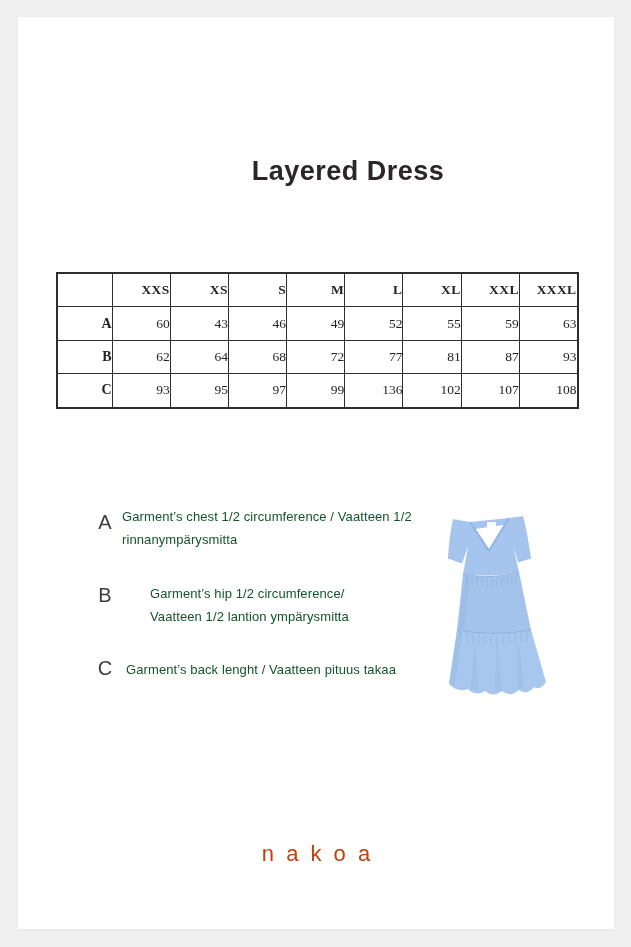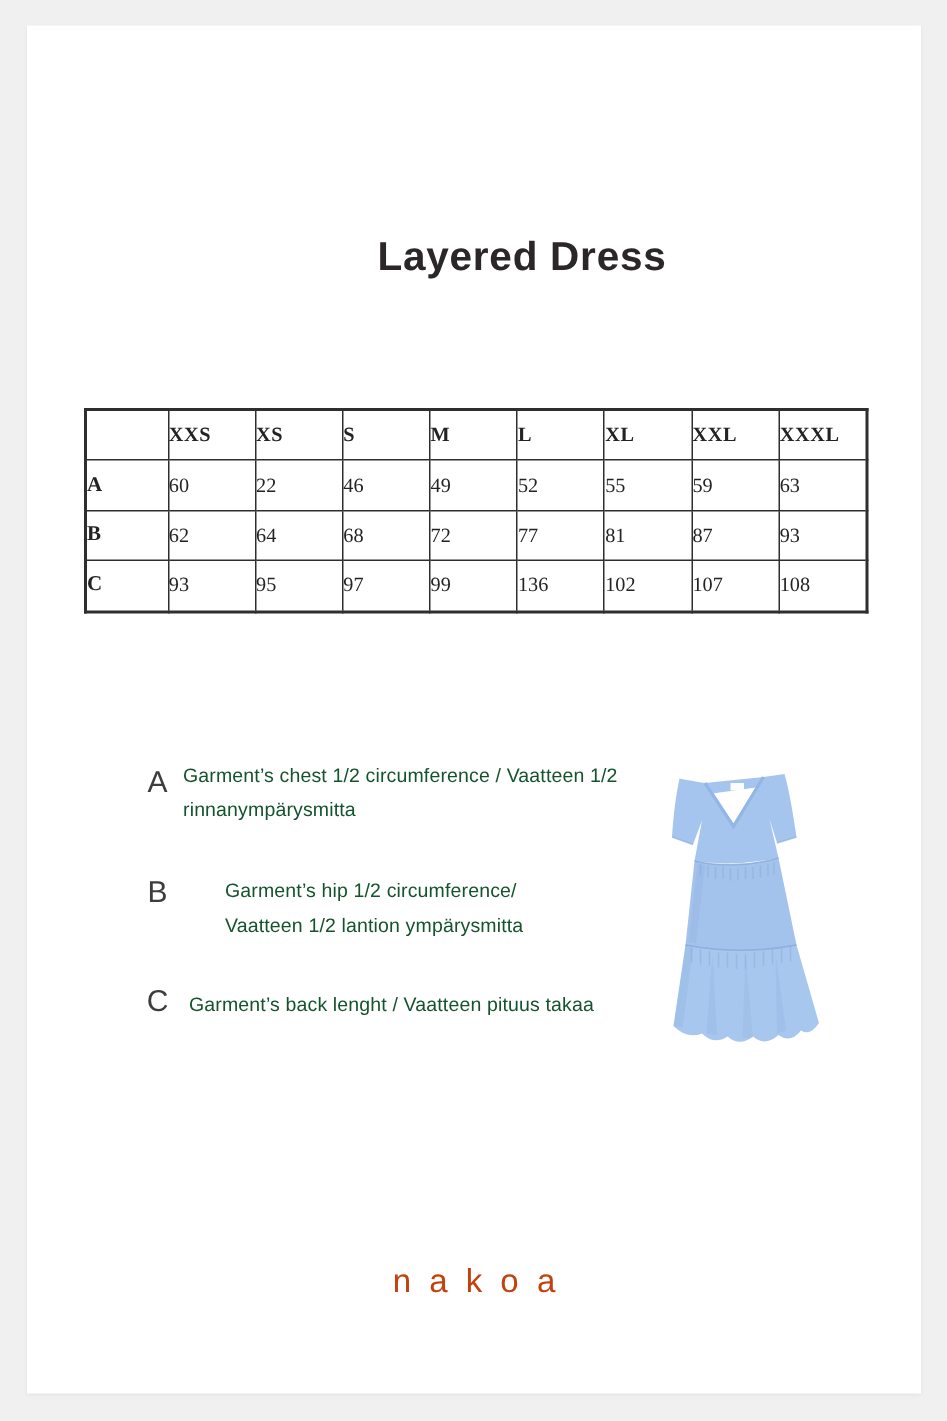--- a/index.html
+++ b/index.html
@@ -41,21 +41,21 @@
     width: 521px;
     table-layout: fixed;
     border-collapse: collapse;
     font-family: "Liberation Serif", serif;
     color: #232323;
     border: 2.5px solid #2e2e2e;
   }
   .size-table th, .size-table td {
     border: 1.4px solid #2e2e2e;
     height: 32.4px;
-    text-align: left;
+    text-align: right;
     vertical-align: middle;
     padding: 0;
   }
   .size-table thead th {
     font-weight: bold;
     font-size: 13.5px;
     letter-spacing: 0.4px;
   }
   .size-table tbody th {
     font-weight: bold;
@@ -132,21 +132,21 @@
         <th>L</th>
         <th>XL</th>
         <th>XXL</th>
         <th>XXXL</th>
       </tr>
     </thead>
     <tbody>
       <tr>
         <th>A</th>
         <td>60</td>
-        <td>22</td>
+        <td>43</td>
         <td>46</td>
         <td>49</td>
         <td>52</td>
         <td>55</td>
         <td>59</td>
         <td>63</td>
       </tr>
       <tr>
         <th>B</th>
         <td>62</td>

